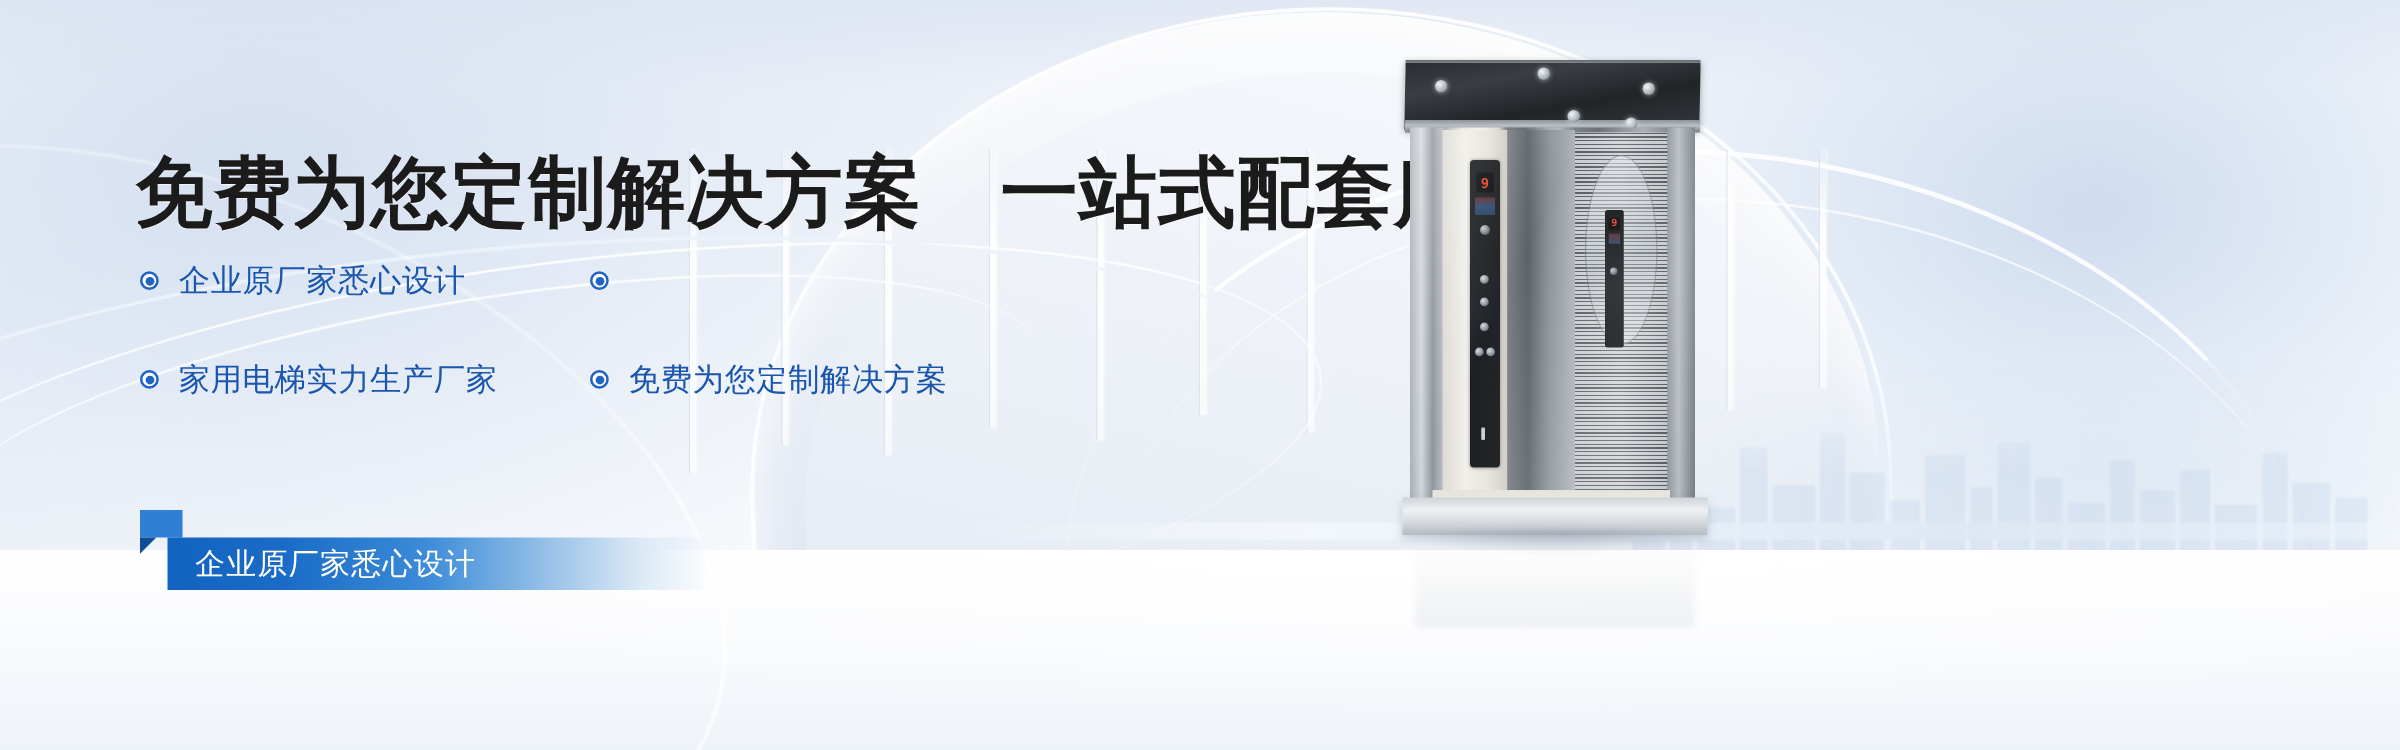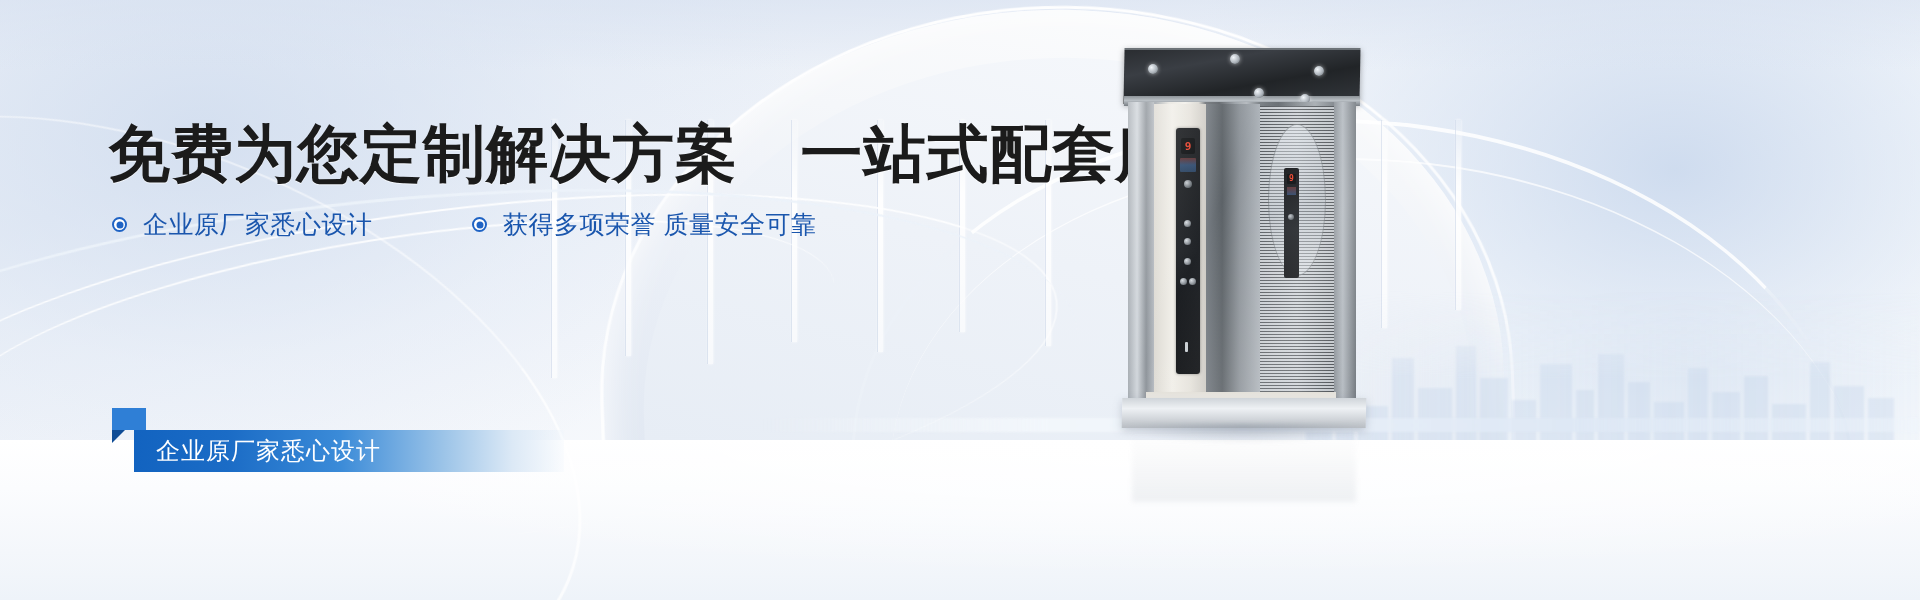--- a/index.html
+++ b/index.html
@@ -453,24 +453,33 @@
 
     <div class="bullets">
 
       <div class="brow">
         <div class="bcol c1">
           <span class="dot"></span>
           <span class="btext">企业原厂家悉心设计</span>
         </div>
         <div class="bcol c2">
           <span class="dot"></span>
-          <span class="btext">获得多项荣誉 质量安全可靠</span>
-        </div>
-      </div>
-
+        </div>
+      </div>
+
+      <div class="brow">
+        <div class="bcol c1">
+          <span class="dot"></span>
+          <span class="btext">家用电梯实力生产厂家</span>
+        </div>
+        <div class="bcol c2">
+          <span class="dot"></span>
+          <span class="btext">免费为您定制解决方案</span>
+        </div>
+      </div>
 
     </div>
 
     <div class="tag-wrap">
       <div class="tag-fold"></div>
       <div class="tag-bar">
         <span class="tag-text">企业原厂家悉心设计</span>
       </div>
     </div>
 

